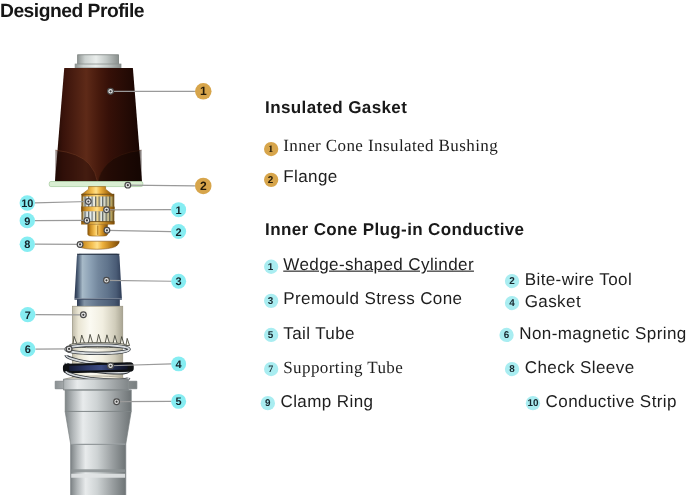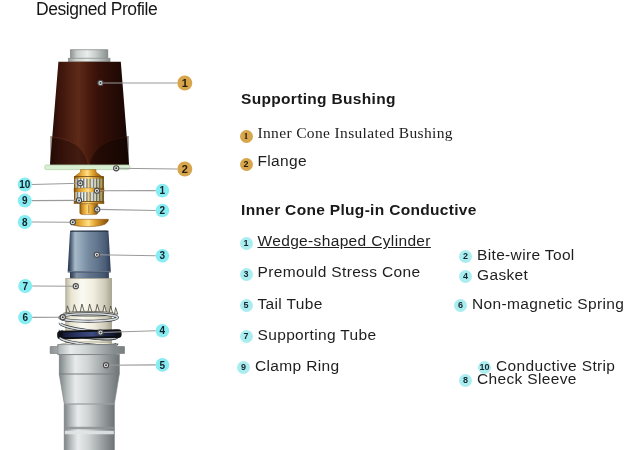--- a/index.html
+++ b/index.html
@@ -1,18 +1,18 @@
 <!DOCTYPE html>
 <html><head>
 <meta charset="utf-8">
 <style>
   html,body{margin:0;padding:0;}
   body{width:631px;height:450px;background:#fff;position:relative;overflow:hidden;
        font-family:"Liberation Sans",sans-serif;}
-  .title{position:absolute;left:0px;top:-1px;font-size:17.5px;font-weight:normal;color:#161616;letter-spacing:-0.45px;padding-left:36px;}
+  .title{position:absolute;left:0px;top:-1px;font-size:17.5px;font-weight:bold;color:#161616;letter-spacing:-0.45px;}
   .h2{position:absolute;font-size:15.5px;font-weight:bold;color:#191919;letter-spacing:0.32px;}
   .item{position:absolute;font-size:15.5px;color:#1e1e1e;letter-spacing:0.35px;white-space:nowrap;}
   .dotc,.dotg{display:inline-block;width:13px;height:13px;border-radius:50%;
        text-align:center;font-size:9px;font-weight:bold;line-height:13px;
        margin-right:5px;letter-spacing:0;}
   .dotc{background:#a9edf1;color:#17272e;vertical-align:0.6px;}
   .dotg{background:#d7a54b;color:#241a08;vertical-align:-0.5px;}
 </style>
 </head>
 <body>
@@ -245,32 +245,32 @@
   <text x="162.4" y="214.1" font-size="10" fill="#14232a">2</text>
   <circle cx="162.4" cy="255.7" r="6.8" fill="#86edf2"></circle>
   <text x="162.4" y="259.3" font-size="10" fill="#14232a">3</text>
   <circle cx="162.4" cy="330.8" r="6.8" fill="#86edf2"></circle>
   <text x="162.4" y="334.40000000000003" font-size="10" fill="#14232a">4</text>
   <circle cx="162.4" cy="364.9" r="6.8" fill="#86edf2"></circle>
   <text x="162.4" y="368.5" font-size="10" fill="#14232a">5</text>
 </g>
 </svg>
 
-<div class="h2" style="left:241px;top:89.5px;">Supporting Bushing</div>
+<div class="h2" style="left:241px;top:89.5px;">Insulated Gasket</div>
 <div class="item" style="left:239.5px;top:124.3px;font-family:Liberation Serif, serif;"><span class="dotg">1</span>Inner Cone Insulated Bushing</div>
 <div class="item" style="left:239.5px;top:152.3px;"><span class="dotg">2</span>Flange</div>
 
 <div class="h2" style="left:241px;top:201px;">Inner Cone Plug-in Conductive</div>
 
 <div class="item" style="left:239.5px;top:232.1px;text-decoration:underline;"><span class="dotc">1</span>Wedge-shaped Cylinder</div>
 <div class="item" style="left:459px;top:246px;"><span class="dotc">2</span>Bite-wire Tool</div>
 
 <div class="item" style="left:239.5px;top:263.3px;"><span class="dotc">3</span>Premould Stress Cone</div>
 <div class="item" style="left:459px;top:266px;"><span class="dotc">4</span>Gasket</div>
 
 <div class="item" style="left:239.5px;top:294.5px;"><span class="dotc">5</span>Tail Tube</div>
 <div class="item" style="left:454px;top:294.5px;"><span class="dotc">6</span>Non-magnetic Spring</div>
 
-<div class="item" style="left:239.5px;top:325.7px;"><span class="dotc">7</span>Supporting Tube</div>
-<div class="item" style="left:459px;top:325.7px;margin-top:44px;"><span class="dotc">8</span>Check Sleeve</div>
+<div class="item" style="left:239.5px;top:325.7px;font-family:Liberation Serif, serif;"><span class="dotc">7</span>Supporting Tube</div>
+<div class="item" style="left:459px;top:325.7px;"><span class="dotc">8</span>Check Sleeve</div>
 
 <div class="item" style="left:237px;top:357px;"><span class="dotc">9</span>Clamp Ring</div>
 <div class="item" style="left:478px;top:357px;"><span class="dotc">10</span>Conductive Strip</div>
 
 </body></html>

